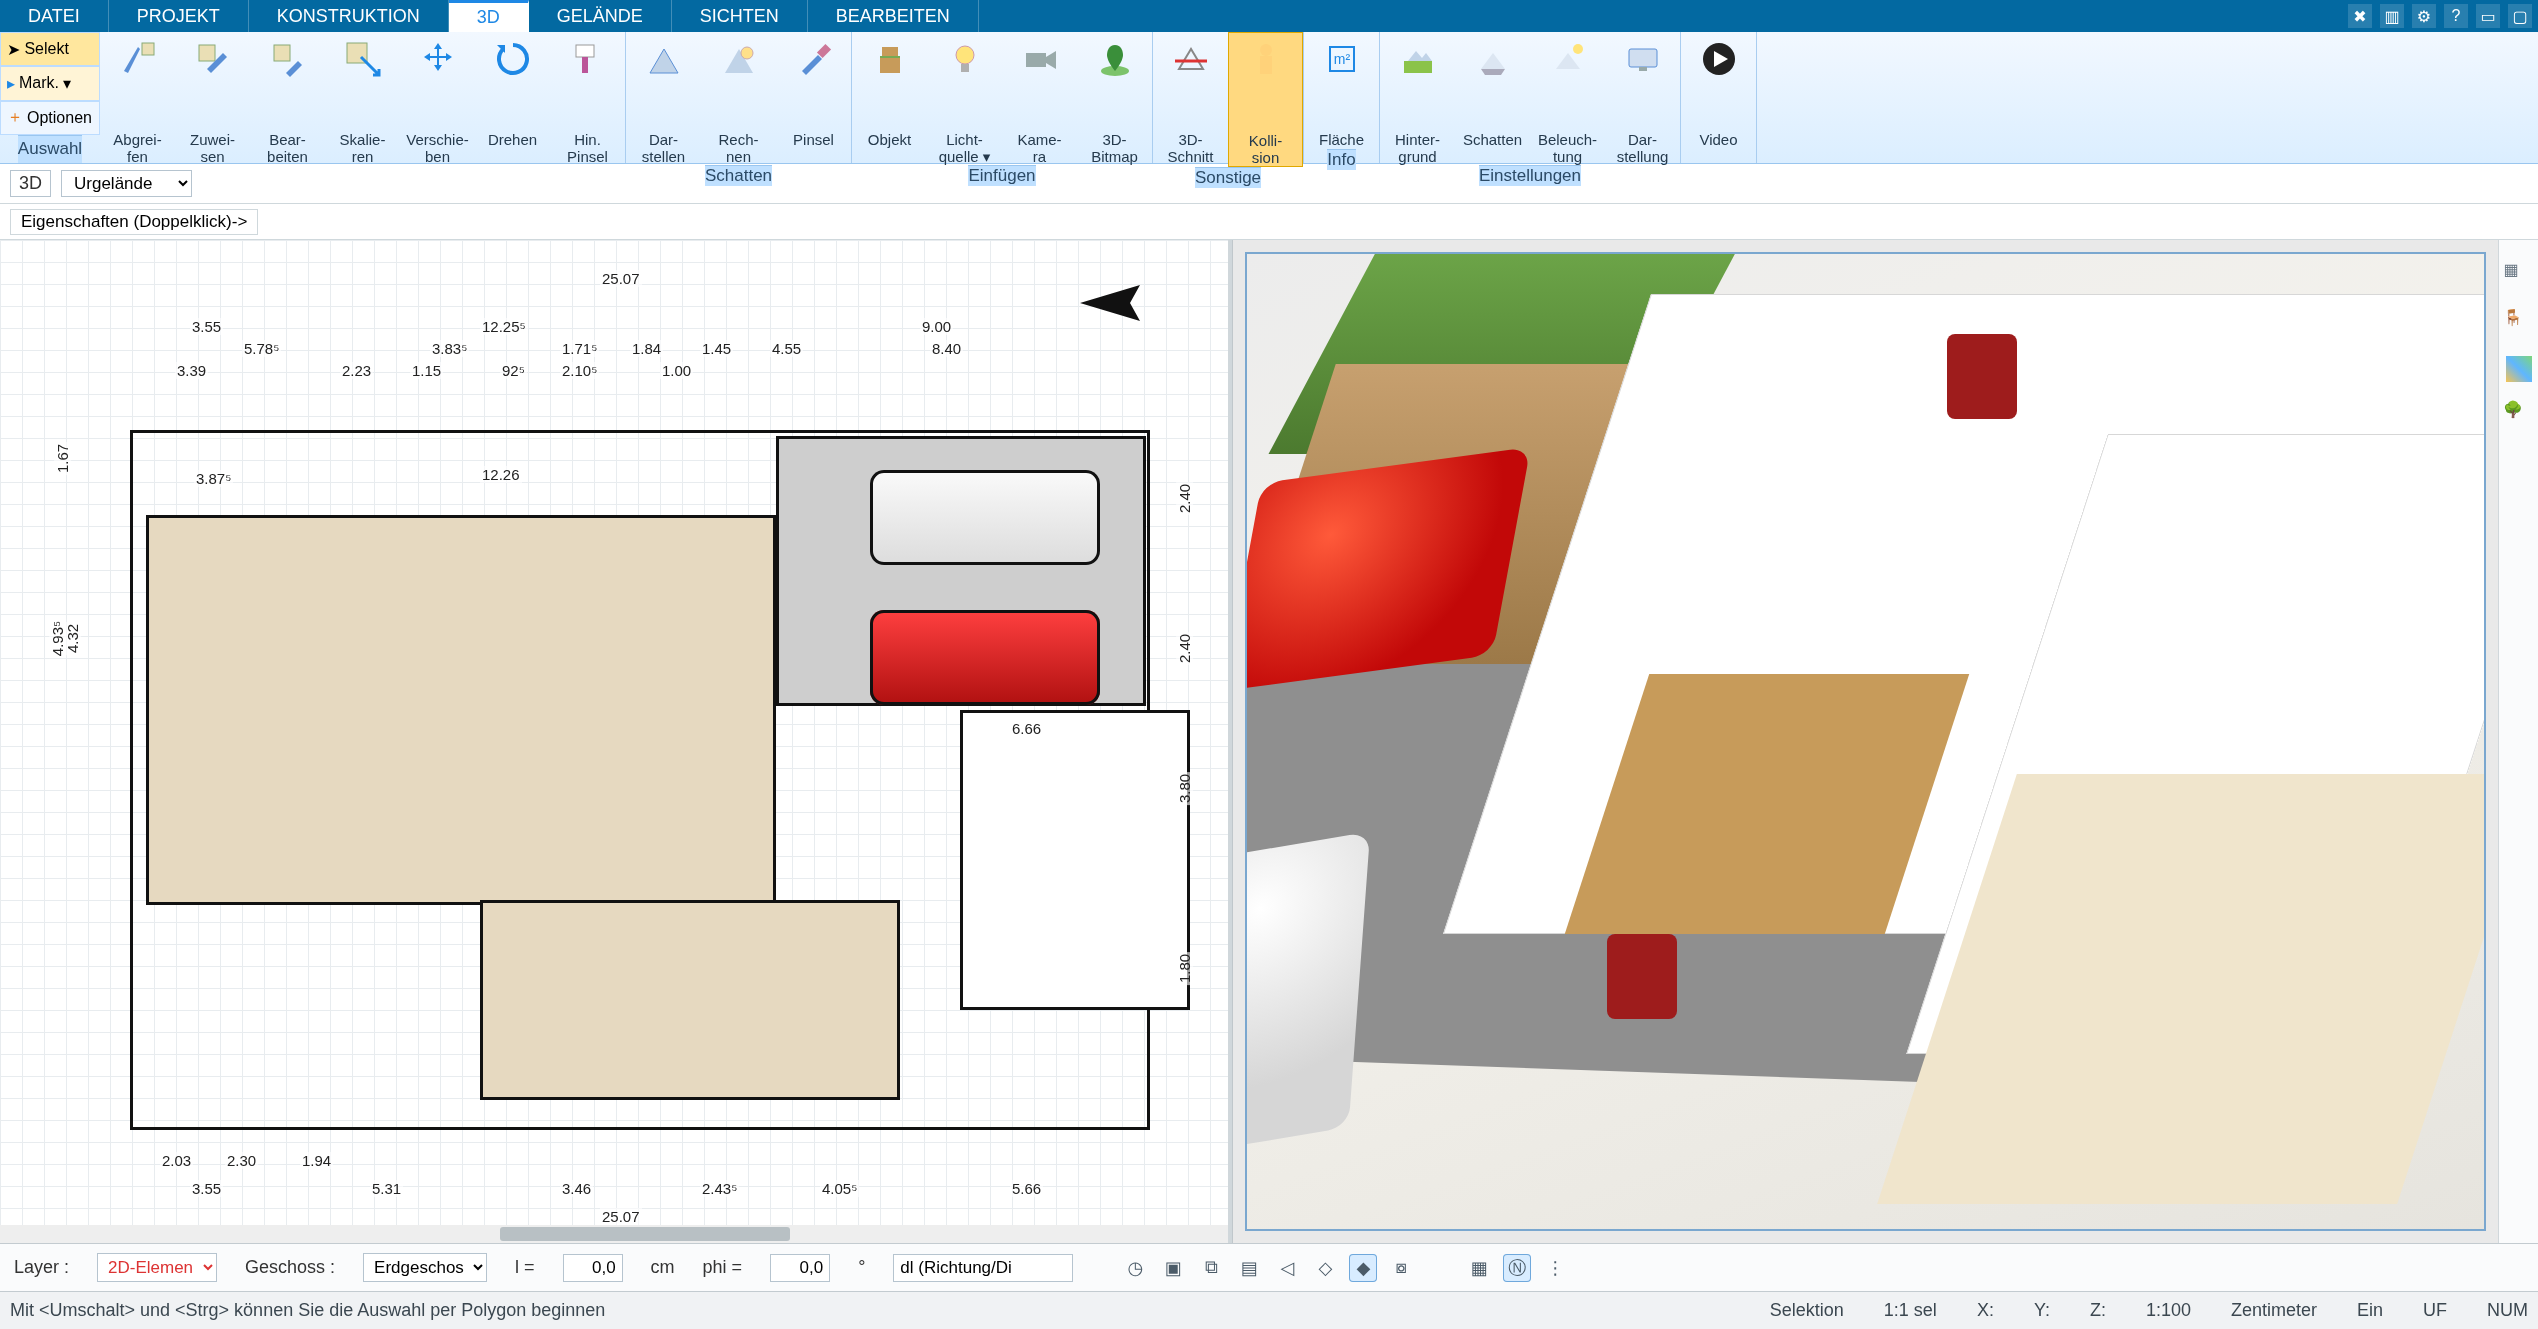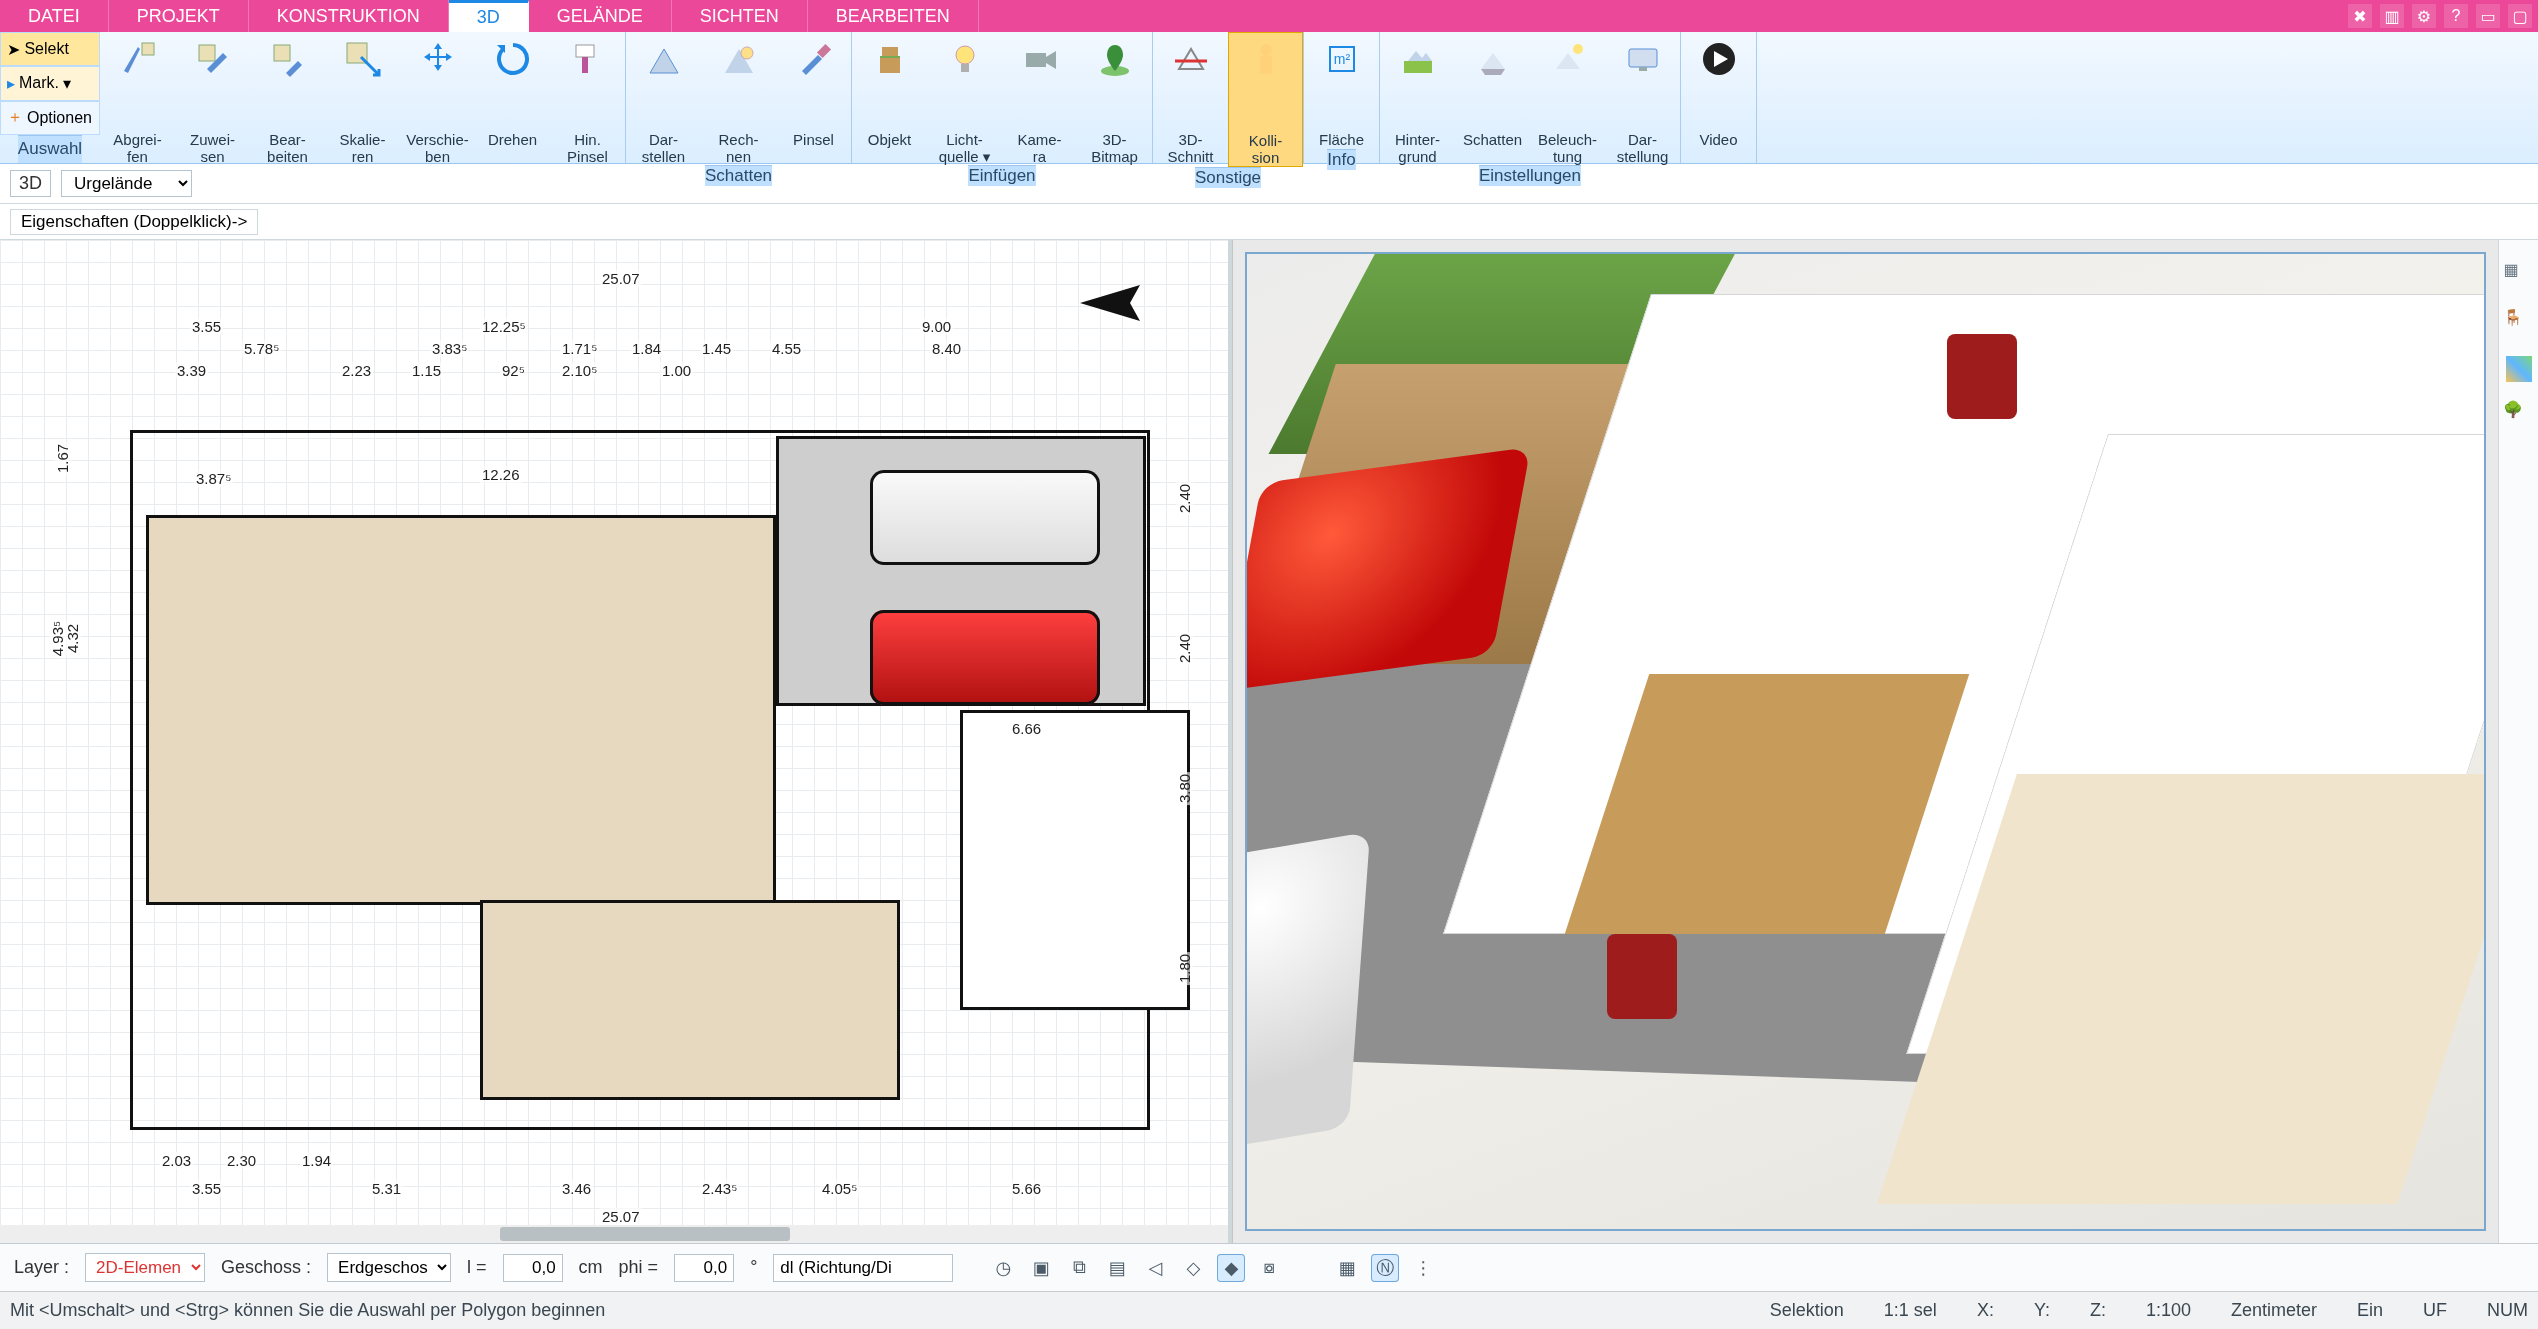--- a/index.html
+++ b/index.html
@@ -1,19 +1,19 @@
 <!DOCTYPE html>
 <html><head>
 <meta charset="utf-8">
 <style>
 * { margin: 0; padding: 0; box-sizing: border-box; font-family: "Segoe UI", Tahoma, sans-serif; }
 html, body { width: 2538px; height: 1329px; overflow: hidden; background: #fff; }
 
 
-#menu-tabs { height: 32px; background: #ec4899; display: flex; align-items: stretch; color: #fff; font-size: 18px; }
+#menu-tabs { height: 32px; background: #0369a1; display: flex; align-items: stretch; color: #fff; font-size: 18px; }
 #menu-tabs .tab { padding: 0 28px; display: flex; align-items: center; cursor: pointer; border-right: 1px solid rgba(255,255,255,.25); }
 #menu-tabs .tab.active { background: #fff; color: #1e88e5; border-top: 3px solid #1e88e5; }
 #menu-tabs .spacer { flex: 1; }
 #menu-tabs .winbtns { display: flex; align-items: center; gap: 8px; padding: 0 6px; }
 #menu-tabs .winbtns span { width: 24px; height: 24px; display: inline-flex; align-items: center; justify-content: center; background: rgba(255,255,255,.15); font-size: 16px; }
 
 
 #ribbon { height: 132px; background: linear-gradient(#f2f8ff,#dbeeff); border-bottom: 1px solid #9ac6ef; display: flex; }
 #ribbon .left-col { width: 100px; display: flex; flex-direction: column; }
 #ribbon .left-col .lbtn { flex: 1; border: 1px solid #bcdcff; display: flex; align-items: center; justify-content: flex-start; padding-left: 6px; font-size: 16px; gap: 4px; background: #fff4d6; }
@@ -72,21 +72,21 @@
 #render .chair { position:absolute; width: 70px; height: 85px; background: #9e1c1c; border-radius: 8px; }
 #render .car3  { position:absolute; border-radius: 20px; }
 #render .car3.red { width: 260px; height: 210px; background: radial-gradient(circle at 30% 30%, #ff5a3a, #c20808 70%); transform: skewX(-18deg) rotate(-8deg); }
 #render .car3.white { width: 170px; height: 300px; background: radial-gradient(circle at 40% 20%, #fff, #d6d6d6 70%); transform: skewX(-14deg) rotate(-10deg); }
 
 
 #rightstrip { position: absolute; top: 240px; right: 0; width: 40px; bottom: 86px; background: #fafbfc; border-left: 1px solid #d0d7db; display: flex; flex-direction: column; align-items: center; gap: 18px; padding-top: 20px; }
 #rightstrip .sicon { width: 30px; height: 30px; color: #6c7a86; }
 
 
-#bottombar { position: absolute; left: 0; right: 0; bottom: 38px; height: 48px; border-top: 1px solid #c3cbd0; background: #fafbfc; display: flex; align-items: center; gap: 16px; padding: 8px 14px; font-size: 18px; }
+#bottombar { position: absolute; left: 0; right: 0; bottom: 38px; height: 48px; border-top: 1px solid #c3cbd0; background: #fafbfc; display: flex; align-items: center; gap: 28px; padding: 8px 14px; font-size: 18px; }
 #bottombar .lbl { color: #333; }
 #bottombar select, #bottombar input { border: 1px solid #b6c4cf; padding: 3px 6px; font-size: 17px; background: #fff; }
 #bottombar .iconrow { display: flex; gap: 10px; margin-left: 20px; }
 #bottombar .ticon { width: 28px; height: 28px; display: inline-flex; align-items: center; justify-content: center; color: #4b5b68; border-radius: 4px; }
 #bottombar .ticon.on { background: #d8ecff; box-shadow: inset 0 0 0 1px #6fa8dc; }
 
 
 #statusbar { position: absolute; left: 0; right: 0; bottom: 0; height: 38px; background: #f0f2f4; border-top: 1px solid #c3cbd0; display: flex; align-items: center; padding: 0 10px; font-size: 18px; color: #3b4750; gap: 40px; }
 #statusbar .seg { white-space: nowrap; }
 #statusbar .grow { flex: 1; }

